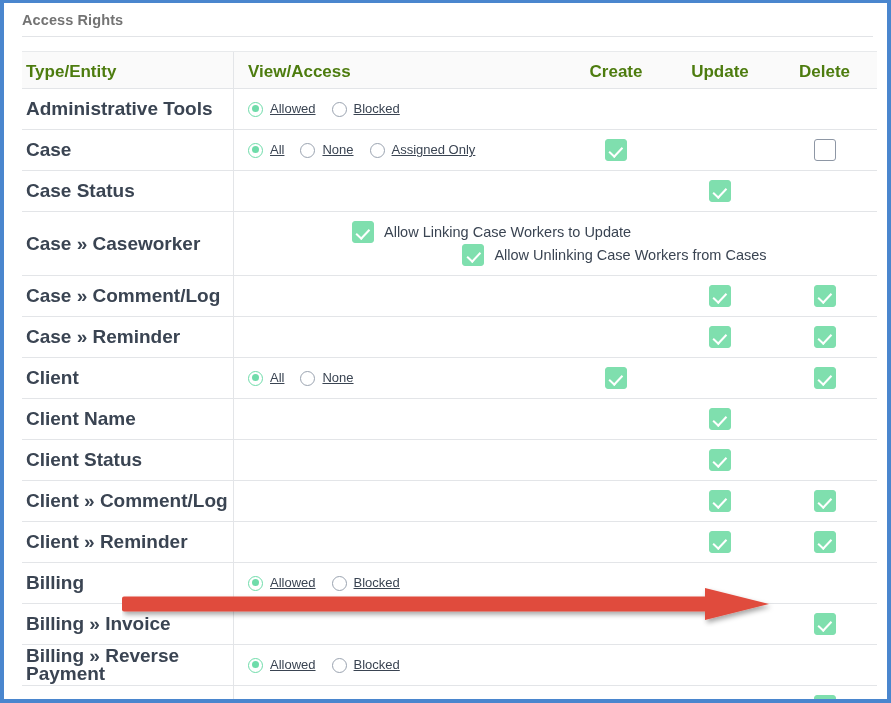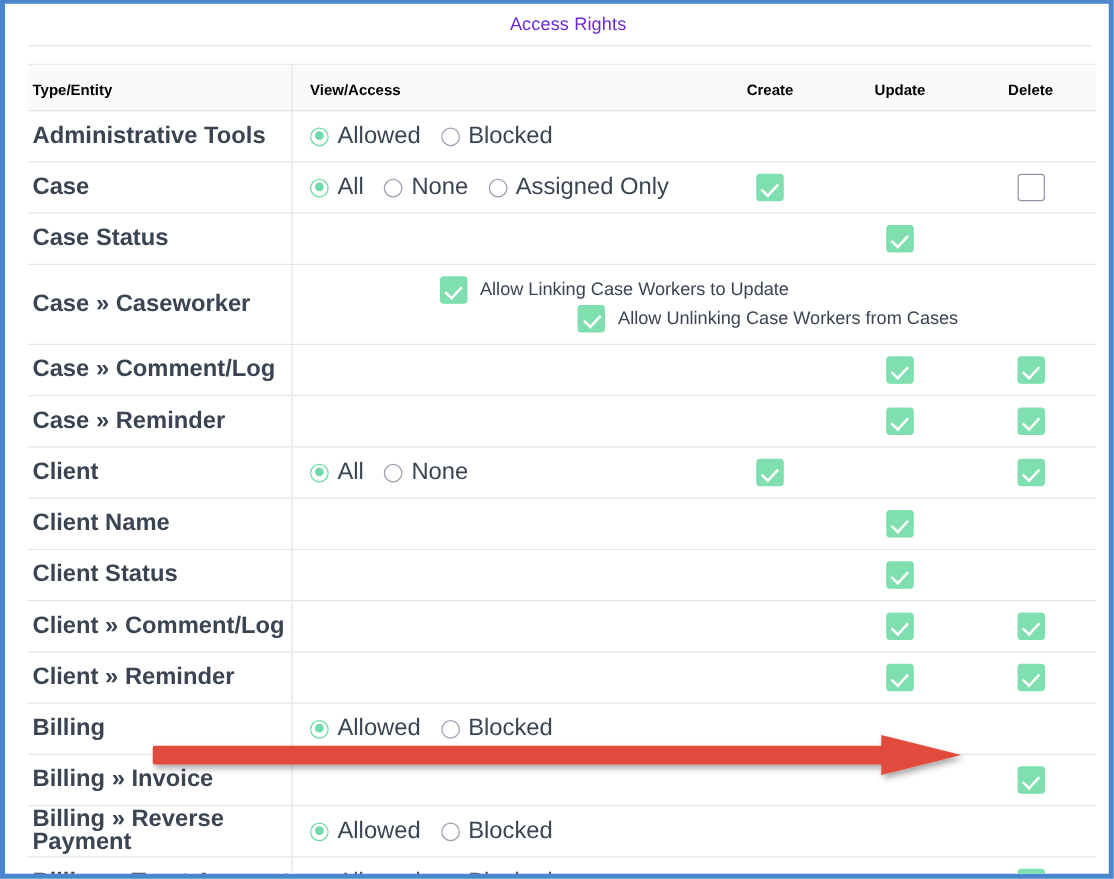--- a/index.html
+++ b/index.html
@@ -36,25 +36,24 @@
     position: absolute;
     left: 0;
     top: 0;
     right: 0;
     height: 34px;
     padding: 8px 0 0 18px;
     box-sizing: border-box;
   }
   #legend {
     font-size: 14.5px;
-    color: #6d28d9;
-    font-weight: 400;
+    color: #737373;
+    font-weight: 700;
     letter-spacing: .1px;
     line-height: 18px;
-    text-align: center;
   }
   #legend-rule {
     position: absolute;
     left: 18px;
     right: 14px;
     top: 33px;
     height: 1px;
     background: #e2e4e7;
   }
 
@@ -72,23 +71,23 @@
     box-sizing: border-box;
   }
   #table .row:first-child {
     border-top: 1px solid #e8eaec;
   }
   .head {
     background: #fafafa;
     height: 38px;
   }
   .head .cell {
-    font-size: 12px;
+    font-size: 17px;
     font-weight: 700;
-    color: #000000;
+    color: #4d7c0f;
     display: flex;
     align-items: center;
   }
 
   .cell {
     box-sizing: border-box;
     display: flex;
     align-items: center;
     padding: 0 0 0 4px;
     min-height: 40px;
@@ -169,23 +168,24 @@
     content: "";
     position: absolute;
     left: 2.6px;
     top: 2.6px;
     width: 7.2px;
     height: 7.2px;
     border-radius: 50%;
     background: #6fdcaa;
   }
   .radio-text {
-    font-size: 19px;
+    font-size: 13px;
     color: #3a4452;
     line-height: 18px;
+    text-decoration: underline;
   }
 
   
   .cb {
     width: 22px;
     height: 22px;
     border-radius: 3px;
     box-sizing: border-box;
     display: inline-block;
     position: relative;

